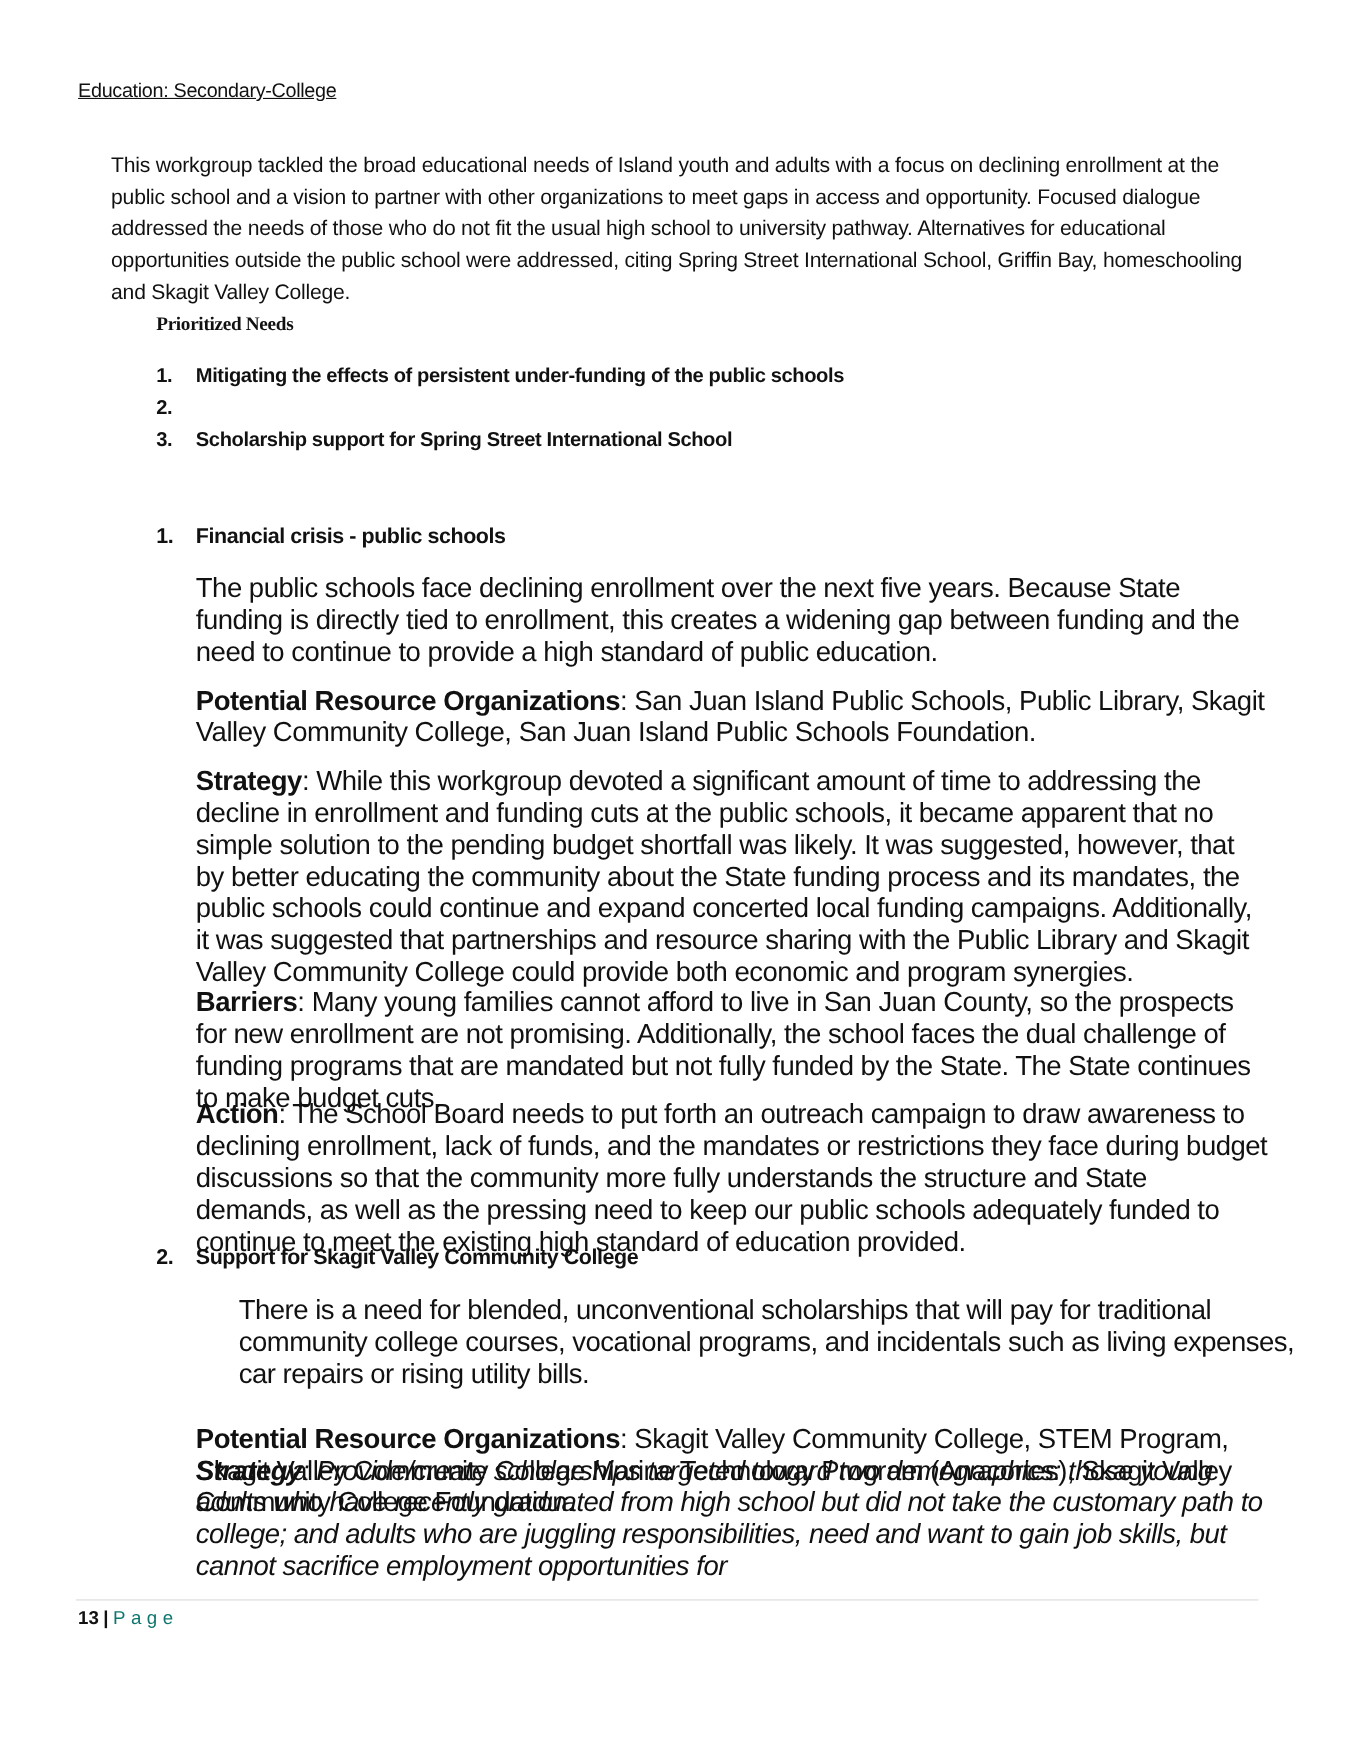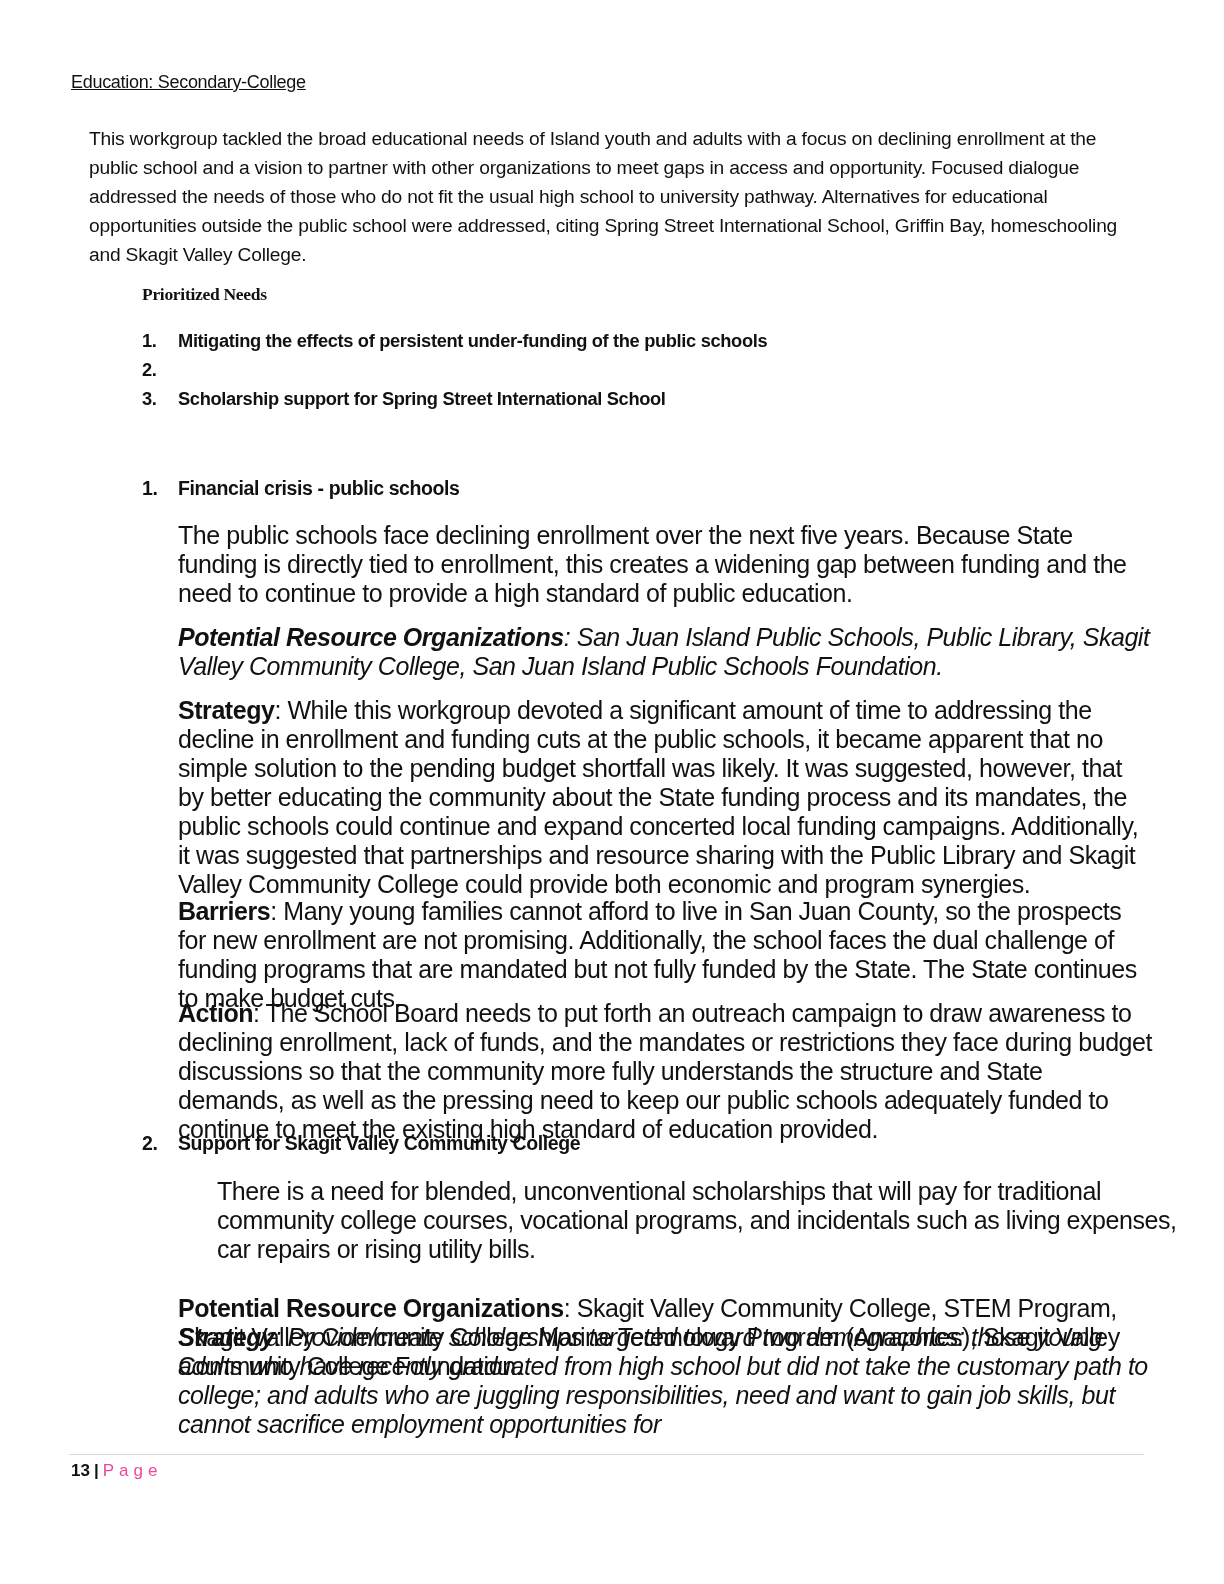--- a/index.html
+++ b/index.html
@@ -7,21 +7,21 @@
     width: 1224px; height: 1584px; position: relative; overflow: hidden;
     font-family: "Liberation Sans", sans-serif; color: #111111;
   }
   .page-title {
     position: absolute; left: 71px; top: 72px;
     font-size: 18px; font-weight: normal; text-decoration: underline;
     letter-spacing: -0.3px; margin: 0;
   }
   .intro {
     position: absolute; left: 89px; top: 124px; width: 1060px;
-    font-size: 19.2px; line-height: 29px; margin: 0; letter-spacing: -0.2px;
+    font-size: 19.2px; line-height: 29px; margin: 12px; letter-spacing: -0.2px;
   }
   .prio-heading {
     position: absolute; left: 142px; top: 284px;
     font-size: 17.5px; font-weight: bold; margin: 0; letter-spacing: -0.3px; font-family: Liberation Serif, serif;
   }
   .prio-list {
     position: absolute; left: 142px; top: 326px; margin: 0; padding: 0; list-style: none;
     font-size: 18.3px; font-weight: bold; line-height: 29px; letter-spacing: -0.35px;
   }
   .prio-list li { display: flex; }
@@ -36,21 +36,21 @@
   }
   .para b { font-weight: bold; }
   .footer-rule {
     position: absolute; left: 69px; top: 1454px; width: 1075px; height: 1px; background: #d9d9d9;
   }
   .footer {
     position: absolute; left: 71px; top: 1461px; font-size: 17px;
   }
   .footer .pgnum { font-weight: bold; }
   .footer .sep { font-weight: bold; margin: 0 4px; }
-  .footer .pglabel { color: #ec4899; letter-spacing: 5px; }
+  .footer .pglabel { color: #0f766e; letter-spacing: 5px; }
 </style>
 </head>
 <body>
 
 <h1 class="page-title">Education: Secondary-College</h1>
 
 <p class="intro">This workgroup tackled the broad educational needs of Island youth and adults with a focus on declining enrollment at the public school and a vision to partner with other organizations to meet gaps in access and opportunity.  Focused dialogue addressed the needs of those who do not fit the usual high school to university pathway.  Alternatives for educational opportunities outside the public school were addressed, citing Spring Street International School, Griffin Bay, homeschooling and Skagit Valley College.</p>
 
 <p class="prio-heading">Prioritized Needs</p>
 
@@ -66,21 +66,21 @@
     <span class="num">3.</span>
     <span>Scholarship support for Spring Street International School</span>
   </li>
 </ol>
 
 <h2 class="section-heading" style="top:477px;">
   <span class="num">1.</span>
   <span>Financial crisis - public schools</span>
 </h2>
 <p class="para" style="top:521px;">The public schools face declining enrollment over the next five years. Because State funding is directly tied to enrollment, this creates a widening gap between funding and the need to continue to provide a high standard of public education.</p>
-<p class="para" style="top:623px;font-style:italic;"><b>Potential Resource Organizations</b><span>: San Juan Island Public Schools, Public Library, Skagit Valley Community College, San Juan Island Public Schools Foundation.</span></p>
+<p class="para" style="top:623px;"><b>Potential Resource Organizations</b><span>: San Juan Island Public Schools, Public Library, Skagit Valley Community College, San Juan Island Public Schools Foundation.</span></p>
 <p class="para" style="top:696px;"><b>Strategy</b><span>: While this workgroup devoted a significant amount of time to addressing the decline in enrollment and funding cuts at the public schools, it became apparent that no simple solution to the pending budget shortfall was likely. It was suggested, however, that by better educating the community about the State funding process and its mandates, the public schools could continue and expand concerted local funding campaigns.  Additionally, it was suggested that partnerships and resource sharing with the Public Library and Skagit Valley Community College could provide both economic and program synergies.</span></p>
 <p class="para" style="top:897px;"><b>Barriers</b><span>: Many young families cannot afford to live in San Juan County, so the prospects for new enrollment are not promising.  Additionally, the school faces the dual challenge of funding programs that are mandated but not fully funded by the State. The State continues to make budget cuts.</span></p>
 <p class="para" style="top:999px;"><b>Action</b><span>: The School Board needs to put forth an outreach campaign to draw awareness to declining enrollment, lack of funds, and the mandates or restrictions they face during budget discussions so that the community more fully understands the structure and State demands, as well as the pressing need to keep our public schools adequately funded to continue to meet the existing high standard of education provided.</span></p>
 
 <h2 class="section-heading" style="top:1132px;">
   <span class="num">2.</span>
   <span>Support for Skagit Valley Community College</span>
 </h2>
 <p class="para" style="top:1177px;margin-left:39px;">There is a need for blended, unconventional scholarships that will pay for traditional community college courses, vocational programs, and incidentals such as living expenses, car repairs or rising utility bills.</p>
 <p class="para" style="top:1250px;margin-top:44px;"><b>Potential Resource Organizations</b><span>: Skagit Valley Community College, STEM Program, Skagit Valley Community College Marine Technology Program (Anacortes), Skagit Valley Community College Foundation.</span></p>

